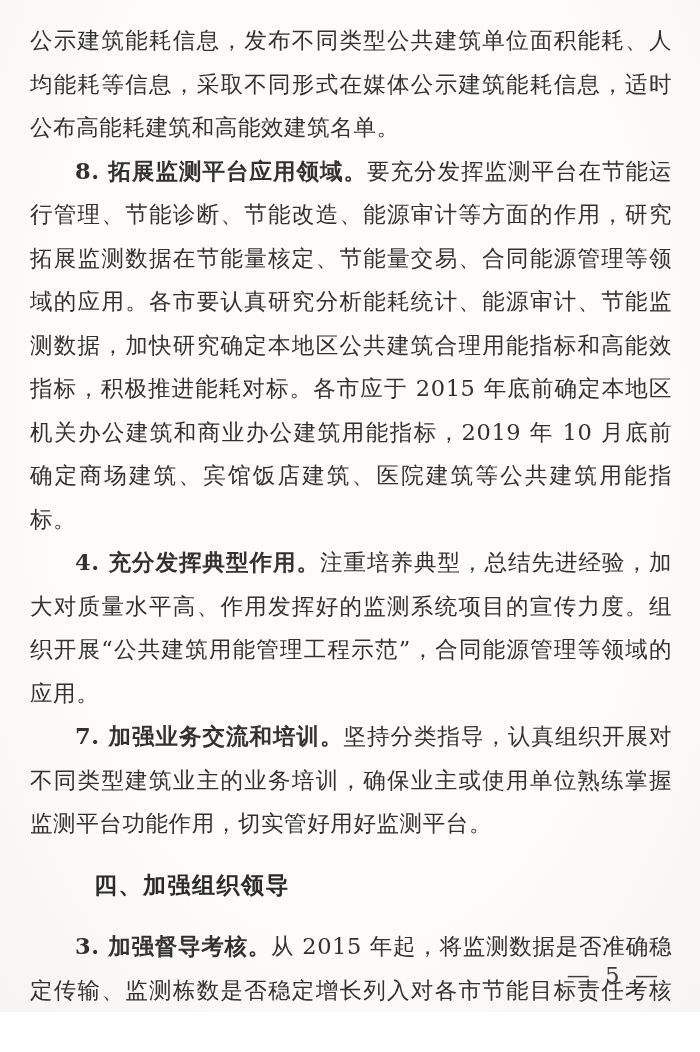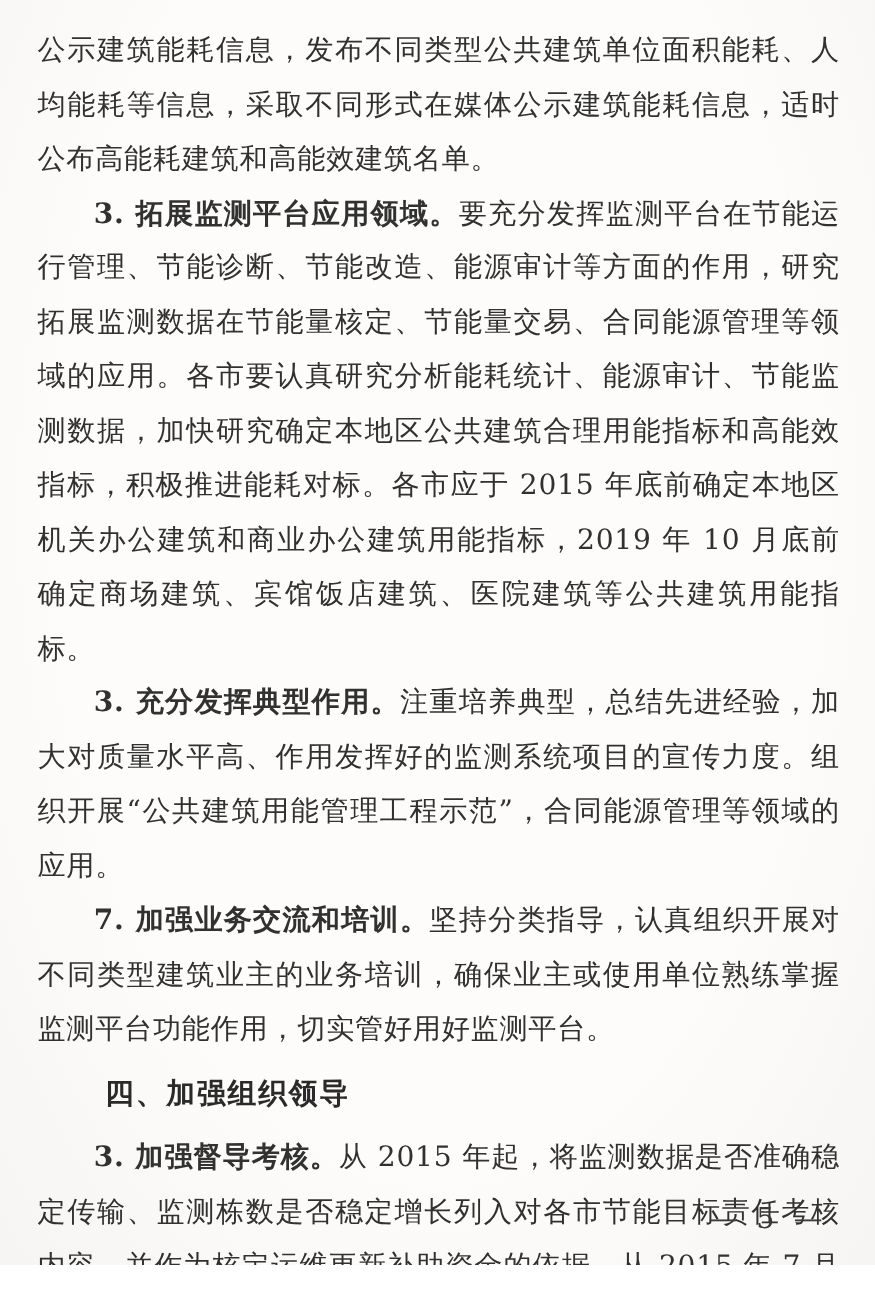--- a/index.html
+++ b/index.html
@@ -32,21 +32,21 @@
     text-indent: 2em;
     color: #313131;
   }
   p.para.cont {
     text-indent: 0;
   }
   .lead {
     font-weight: bold;
   }
   h2.heading {
-    margin: 8px;
+    margin: 18px;
     font-size: 23px;
     line-height: 43.5px;
     font-weight: bold;
     text-indent: 2em;
     letter-spacing: 1.5px;
     color: #2a2a2a;
     font-family: "DejaVu Sans", "Liberation Sans", sans-serif;
   }
   .page-number {
     position: absolute;
@@ -59,23 +59,23 @@
   }
 </style>
 </head>
 <body>
 
 <div class="page">
   <div class="content">
 
     <p class="para cont"><span>公示建筑能耗信息，发布不同类型公共建筑单位面积能耗、人均能耗等信息，采取不同形式在媒体公示建筑能耗信息，适时公布高能耗建筑和高能效建筑名单。</span></p>
 
-    <p class="para"><span class="lead">3. 拓展监测平台应用领域。</span><span>要充分发挥监测平台在节能运行管理、节能诊断、节能改造、能源审计等方面的作用，研究拓展监测数据在节能量核定、节能量交易、合同能源管理等领域的应用。各市要认真研究分析能耗统计、能源审计、节能监测数据，加快研究确定本地区公共建筑合理用能指标和高能效指标，积极推进能耗对标。各市应于 2015 年底前确定本地区机关办公建筑和商业办公建筑用能指标，2019 年 10 月底前确定商场建筑、宾馆饭店建筑、医院建筑等公共建筑用能指标。</span></p>
+    <p class="para"><span class="lead">8. 拓展监测平台应用领域。</span><span>要充分发挥监测平台在节能运行管理、节能诊断、节能改造、能源审计等方面的作用，研究拓展监测数据在节能量核定、节能量交易、合同能源管理等领域的应用。各市要认真研究分析能耗统计、能源审计、节能监测数据，加快研究确定本地区公共建筑合理用能指标和高能效指标，积极推进能耗对标。各市应于 2015 年底前确定本地区机关办公建筑和商业办公建筑用能指标，2019 年 10 月底前确定商场建筑、宾馆饭店建筑、医院建筑等公共建筑用能指标。</span></p>
 
-    <p class="para"><span class="lead">3. 充分发挥典型作用。</span><span>注重培养典型，总结先进经验，加大对质量水平高、作用发挥好的监测系统项目的宣传力度。组织开展“公共建筑用能管理工程示范”，合同能源管理等领域的应用。</span></p>
+    <p class="para"><span class="lead">4. 充分发挥典型作用。</span><span>注重培养典型，总结先进经验，加大对质量水平高、作用发挥好的监测系统项目的宣传力度。组织开展“公共建筑用能管理工程示范”，合同能源管理等领域的应用。</span></p>
 
     <p class="para"><span class="lead">7. 加强业务交流和培训。</span><span>坚持分类指导，认真组织开展对不同类型建筑业主的业务培训，确保业主或使用单位熟练掌握监测平台功能作用，切实管好用好监测平台。</span></p>
 
     <h2 class="heading">四、加强组织领导</h2>
 
     <p class="para"><span class="lead">3. 加强督导考核。</span><span>从 2015 年起，将监测数据是否准确稳定传输、监测栋数是否稳定增长列入对各市节能目标责任考核内容，并作为核定运维更新补助资金的依据。从 2015 年 7 月起，将监测系</span></p>
 
   </div>
 
   <div class="page-number">— 5 —</div>

